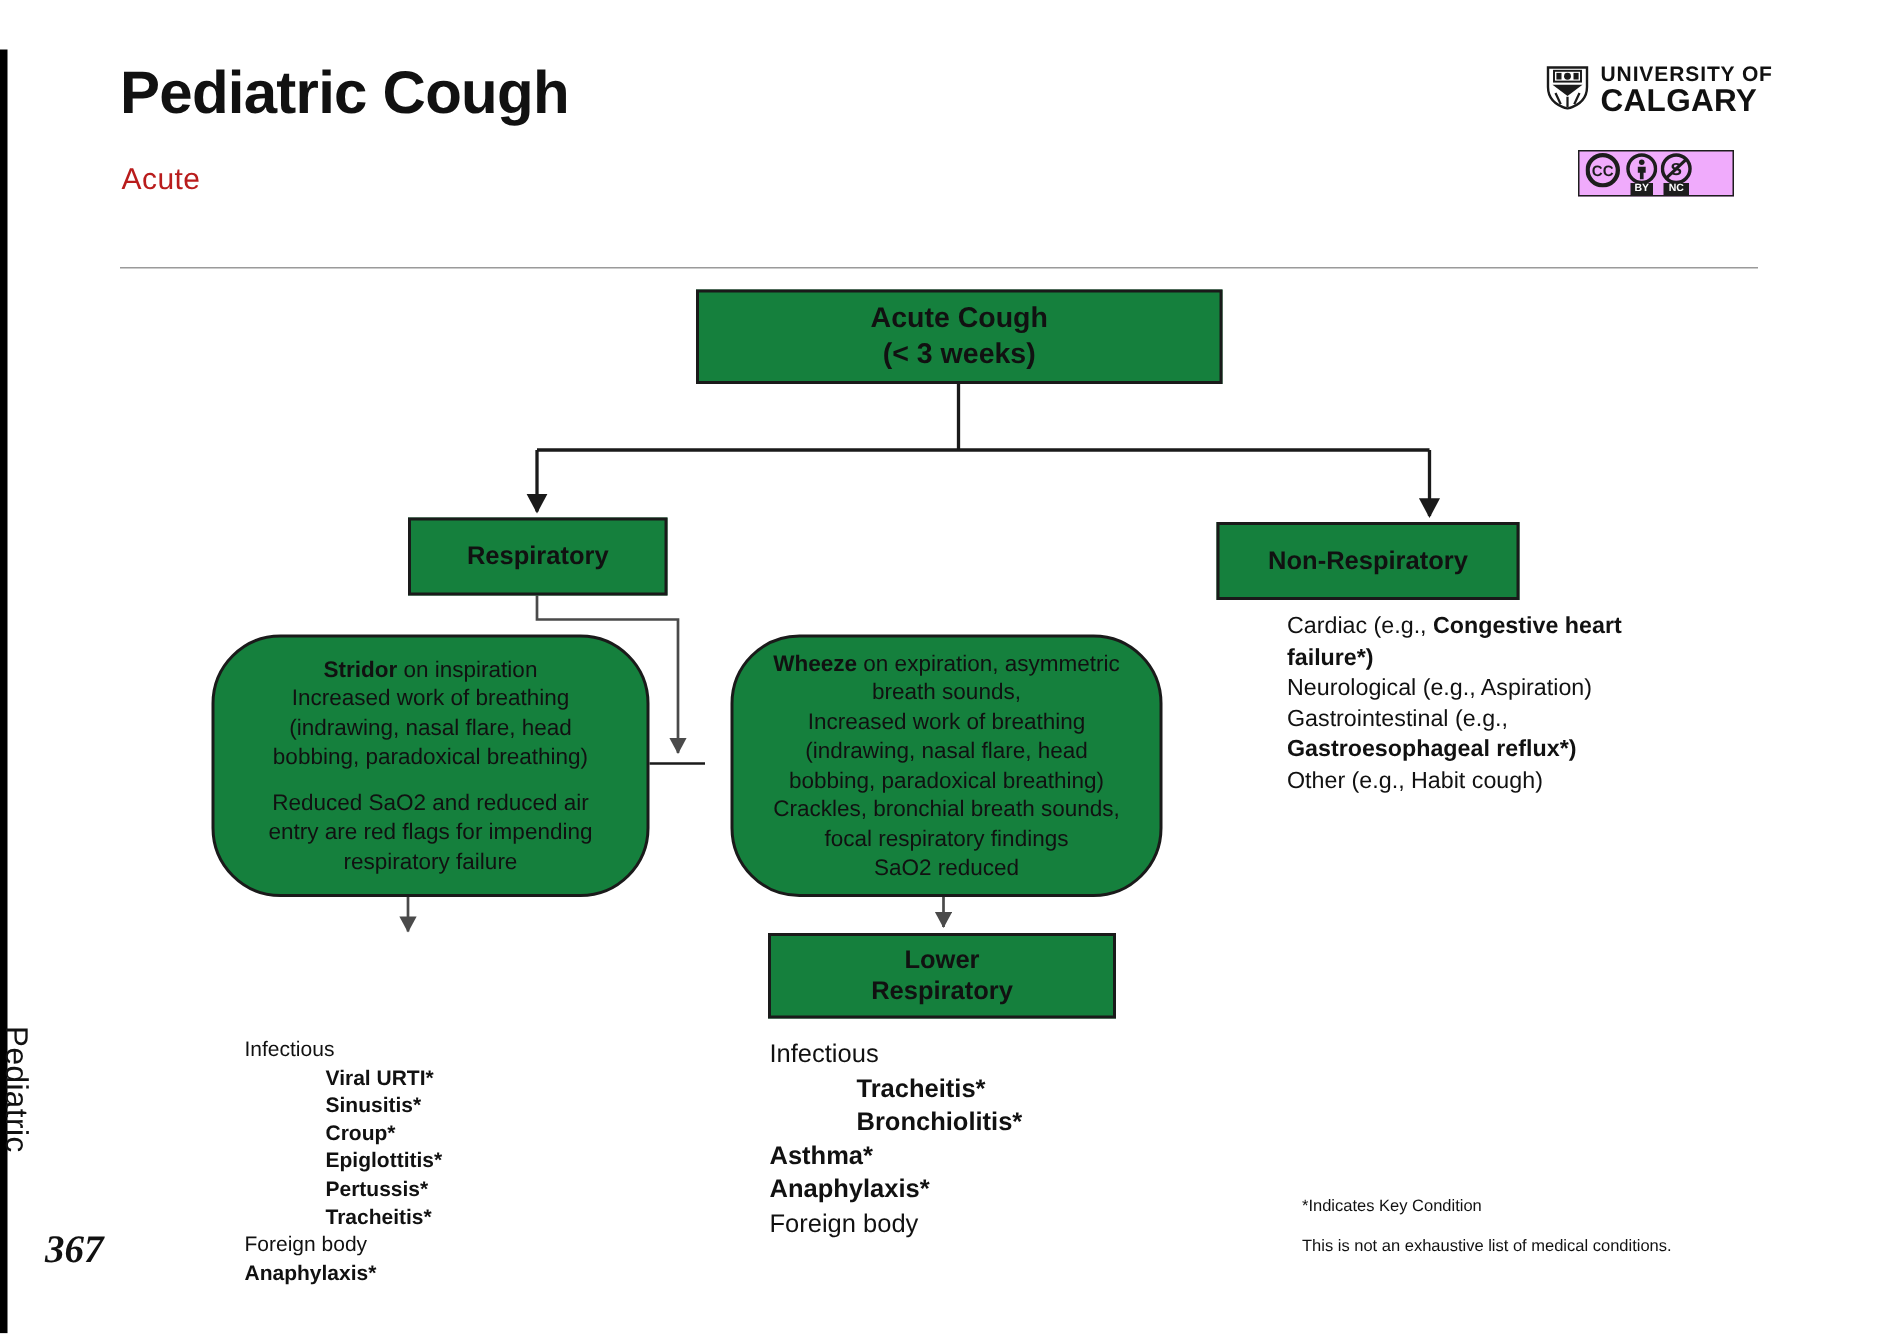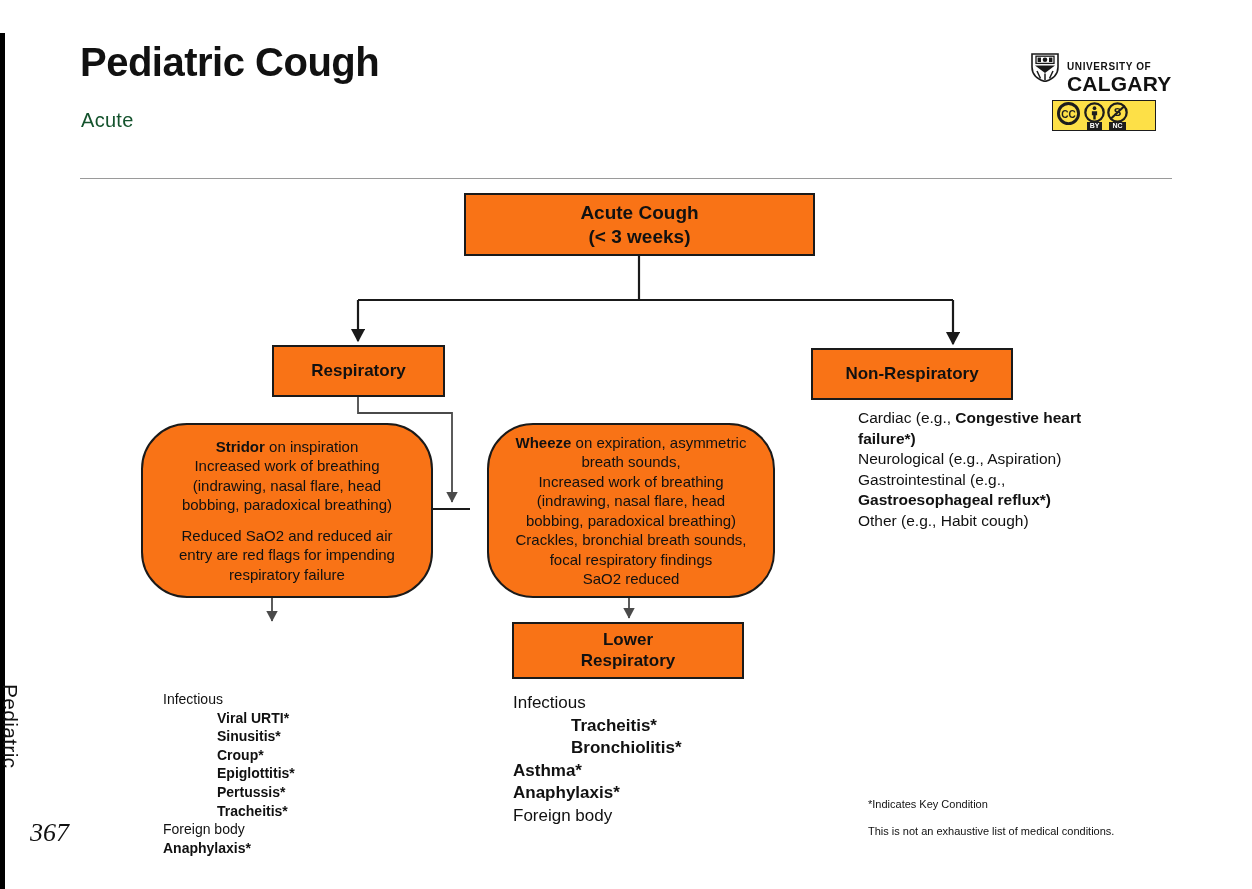--- a/index.html
+++ b/index.html
@@ -39,21 +39,21 @@
     letter-spacing: -0.5px;
     color: #111111;
     white-space: nowrap;
   }
   .page-subtitle {
     position: absolute;
     left: 81px;
     top: 109px;
     font-size: 20px;
     font-weight: normal;
-    color: #14532d;
+    color: #b91c1c;
     letter-spacing: 0.3px;
     white-space: nowrap;
   }
   .header-rule {
     position: absolute;
     left: 80px;
     top: 178px;
     width: 1092px;
     height: 1px;
     background: #9a9a9a;
@@ -67,42 +67,41 @@
     display: flex;
     align-items: center;
     gap: 7px;
   }
   .uofc-wordmark {
     display: flex;
     flex-direction: column;
     line-height: 1;
   }
   .uofc-line1 {
-    font-size: 10px;
+    font-size: 14px;
     font-weight: bold;
     letter-spacing: 0.6px;
     color: #111;
-    margin-top: 20px;
   }
   .uofc-line2 {
     font-size: 21px;
     font-weight: bold;
     letter-spacing: 0.2px;
     color: #111;
     margin-top: 1px;
   }
 
   
   .cc-badge {
     position: absolute;
     left: 1052px;
     top: 100px;
     width: 104px;
     height: 31px;
-    background: #fde047;
+    background: #f0abfc;
     border: 1px solid #1d1d1d;
     box-sizing: border-box;
     display: flex;
     align-items: center;
   }
   .cc-badge .cc-mark {
     margin-left: 4px;
   }
   .cc-badge .cc-right {
     display: flex;
@@ -135,21 +134,21 @@
     color: #111;
     white-space: nowrap;
     letter-spacing: 0.3px;
   }
   .page-number {
     position: absolute;
     left: 30px;
     top: 818px;
     font-family: "Liberation Serif", serif;
     font-style: italic;
-    font-weight: normal;
+    font-weight: bold;
     font-size: 26px;
     color: #111;
   }
 
   
   .flow {
     position: absolute;
     left: 0;
     top: 0;
     width: 1252px;
@@ -160,21 +159,21 @@
     left: 0;
     top: 0;
     width: 1252px;
     height: 889px;
     pointer-events: none;
   }
 
   .node {
     position: absolute;
     box-sizing: border-box;
-    background: #f97316;
+    background: #15803d;
     border: 2px solid #1a1a1a;
     display: flex;
     align-items: center;
     justify-content: center;
     text-align: center;
     font-weight: bold;
     color: #111;
     line-height: 1.22;
   }
   .node-rounded {

